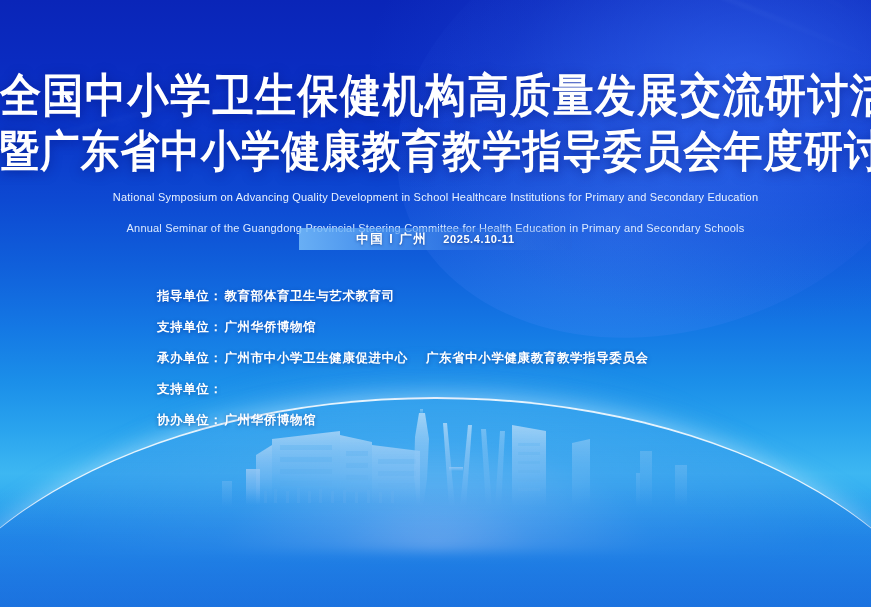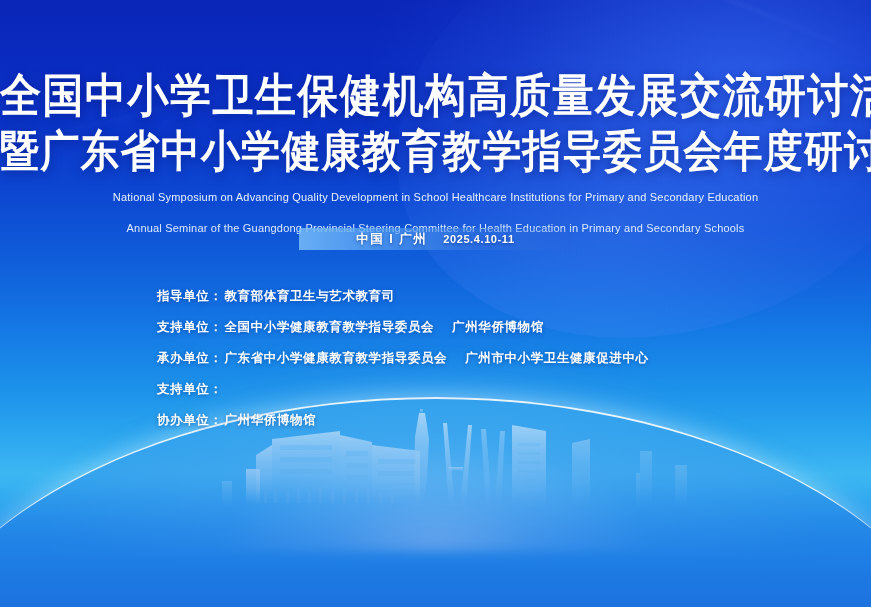--- a/index.html
+++ b/index.html
@@ -275,30 +275,29 @@
     <div class="org-row">
       <span class="org-label">指导单位：</span>
       <span class="org-values">
         <span class="org-value">教育部体育卫生与艺术教育司</span>
       </span>
     </div>
 
     <div class="org-row">
       <span class="org-label">支持单位：</span>
       <span class="org-values">
-        <span class="org-value">全国中小学健康教育教学指导委员会</span>
         <span class="org-value">广州华侨博物馆</span>
       </span>
     </div>
 
     <div class="org-row">
       <span class="org-label">承办单位：</span>
       <span class="org-values">
+        <span class="org-value">广州市中小学卫生健康促进中心</span>
         <span class="org-value">广东省中小学健康教育教学指导委员会</span>
-        <span class="org-value">广州市中小学卫生健康促进中心</span>
       </span>
     </div>
 
     <div class="org-row">
       <span class="org-label">支持单位：</span>
     </div>
 
     <div class="org-row">
       <span class="org-label">协办单位：</span>
       <span class="org-values">

